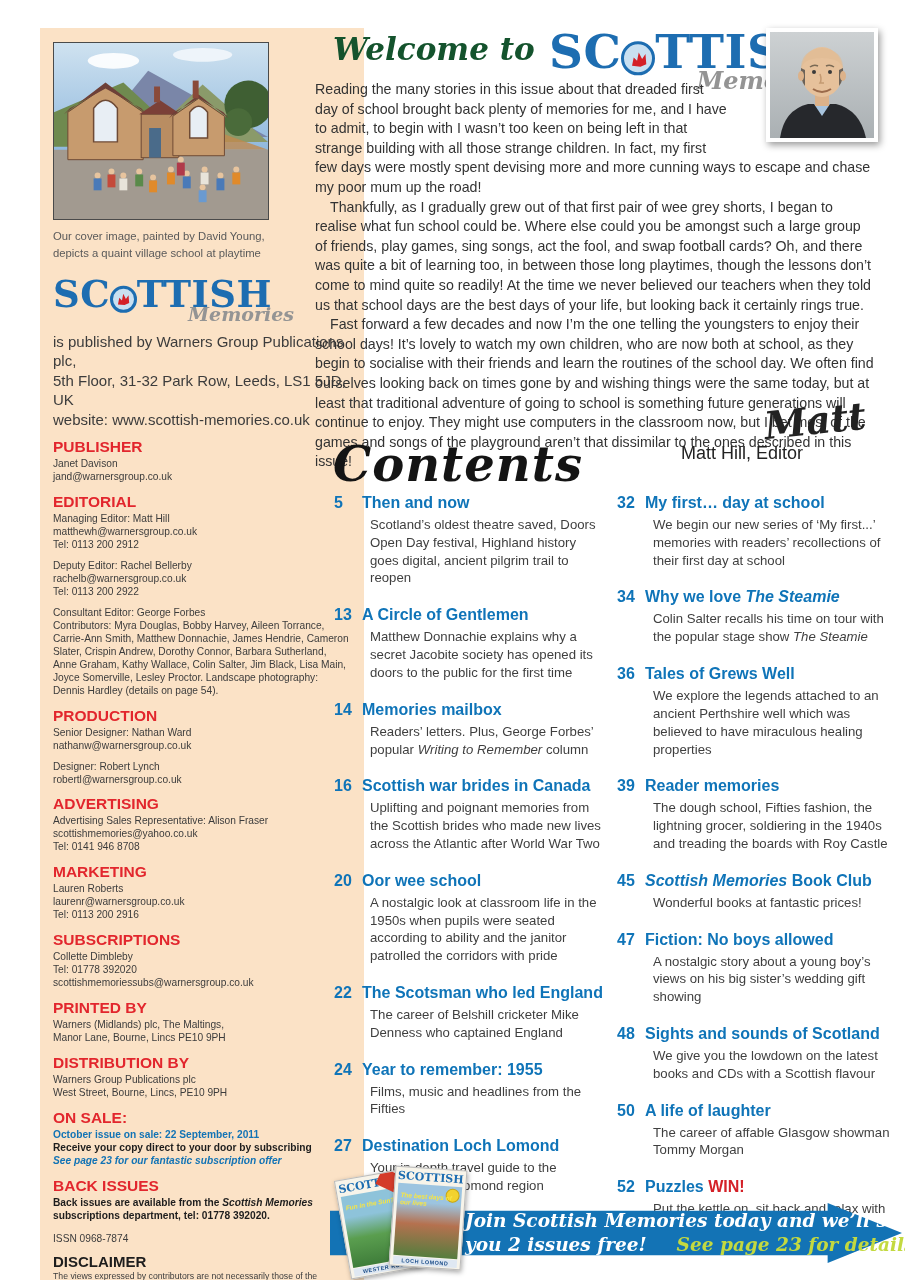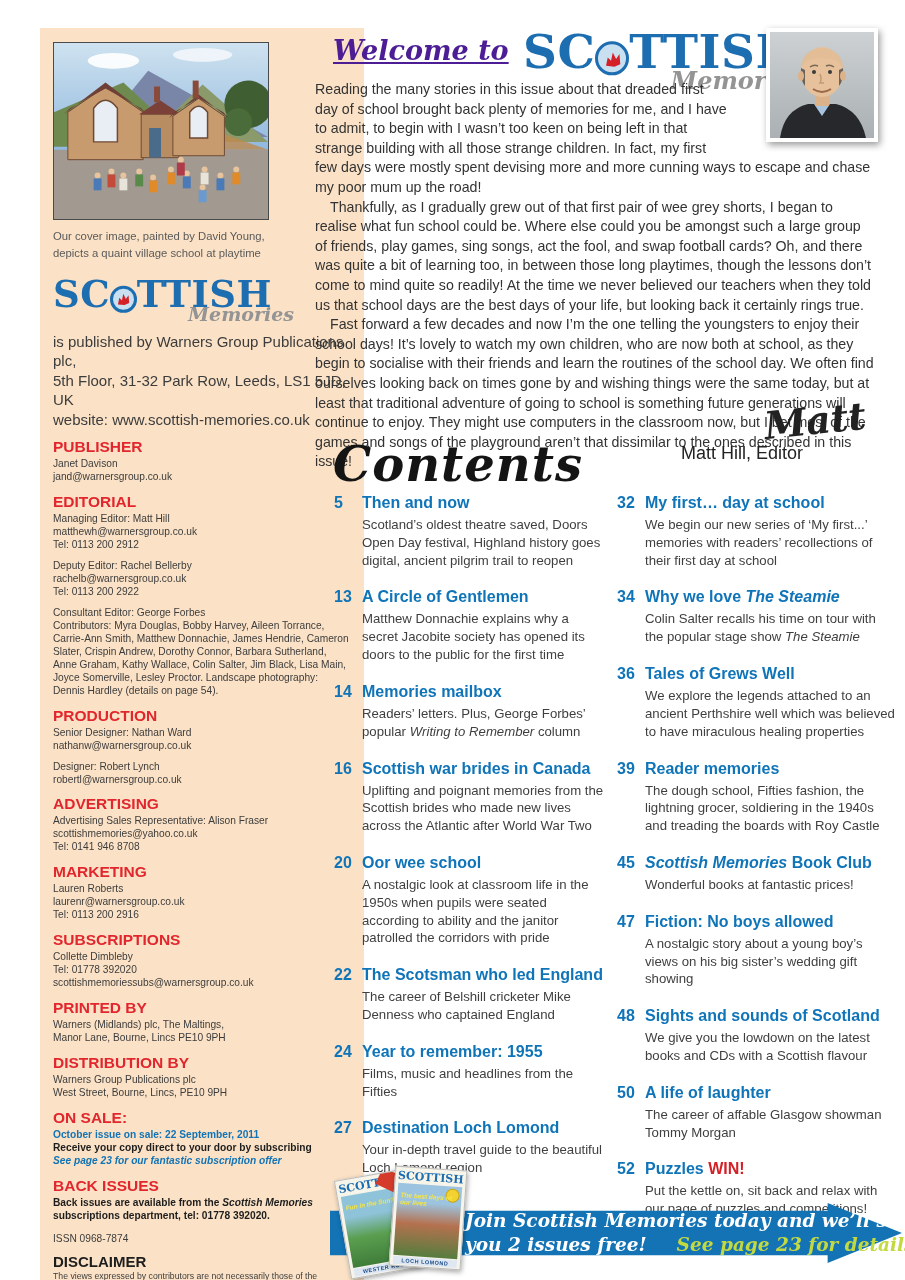--- a/index.html
+++ b/index.html
@@ -31,21 +31,21 @@
   .side-line.gap  { margin-top:8px; }
   .side-line.bold { font-weight:bold; color:#1d1d1d; }
   .side-line.blue-bold { font-weight:bold; color:#1273b5; }
   .side-line.blue-bold-italic { font-weight:bold; font-style:italic; color:#1273b5; }
   .side-line.tiny { font-size:8.7px; line-height:1.32; }
   .issn { margin-top:10px; font-size:10.2px; color:#3c3c3c; }
 
   
   .main-header { position:absolute; left:333px; top:24px; white-space:nowrap; }
   .welcome-script { font-family:"DejaVu Serif", serif; font-style:italic; font-weight:bold;
-                    font-size:27px; color:#4c1d95; vertical-align:8px;text-decoration:underline; }
+                    font-size:31px; color:#14532d; vertical-align:8px; }
   .header-logo { display:inline-block; position:relative; margin-left:10px; }
   .header-logo .logo-scottish { font-size:47px; }
   .header-logo .logo-memories { position:absolute; right:-4px; bottom:-16px; font-size:24px; }
 
   .editor-photo { position:absolute; left:766px; top:28px; width:112px; height:114px;
                   background:#fff; padding:4px; box-shadow:2px 3px 7px rgba(0,0,0,0.4); }
   .editor-photo svg { display:block; width:104px; height:106px; }
 
   
   .welcome-text { position:absolute; left:315px; top:80px; width:560px;
@@ -61,21 +61,21 @@
   
   .contents-title { position:absolute; left:333px; top:436px;
                     font-family:"DejaVu Serif", serif; font-style:italic; font-weight:bold;
                     font-size:48px; color:#141414; letter-spacing:1px; }
   .toc-col { position:absolute; top:493px; }
   #toc-left  { left:334px; width:272px; }
   #toc-right { left:617px; width:278px; }
   .toc-entry { margin-bottom:18px; }
   .toc-title { color:#0f74b8; font-weight:bold; font-size:16px; line-height:1.25; display:flex; }
   .toc-num { flex:none; width:28px; }
-  .toc-desc { margin-left:28px; font-size:13.2px; color:#3f3f3f; line-height:1.35; margin-top:3px; }
+  .toc-desc { margin-left:36px; font-size:13.2px; color:#3f3f3f; line-height:1.35; margin-top:3px; }
   .red-text { color:#d42027; }
 
   
   .banner { position:absolute; left:330px; top:1203px; width:572px; height:60px; background:#1373b5;
             clip-path:polygon(0 13%, 87% 13%, 87% 0, 100% 50%, 87% 100%, 87% 87%, 0 87%); }
   .banner-text { position:absolute; left:465px; top:1209px; width:430px;
                  font-family:"DejaVu Serif", serif; font-style:italic; font-weight:bold;
                  font-size:18.5px; color:#fff; line-height:1.3; white-space:nowrap; }
   .banner-green { color:#c3d940; margin-left:30px; }
 

